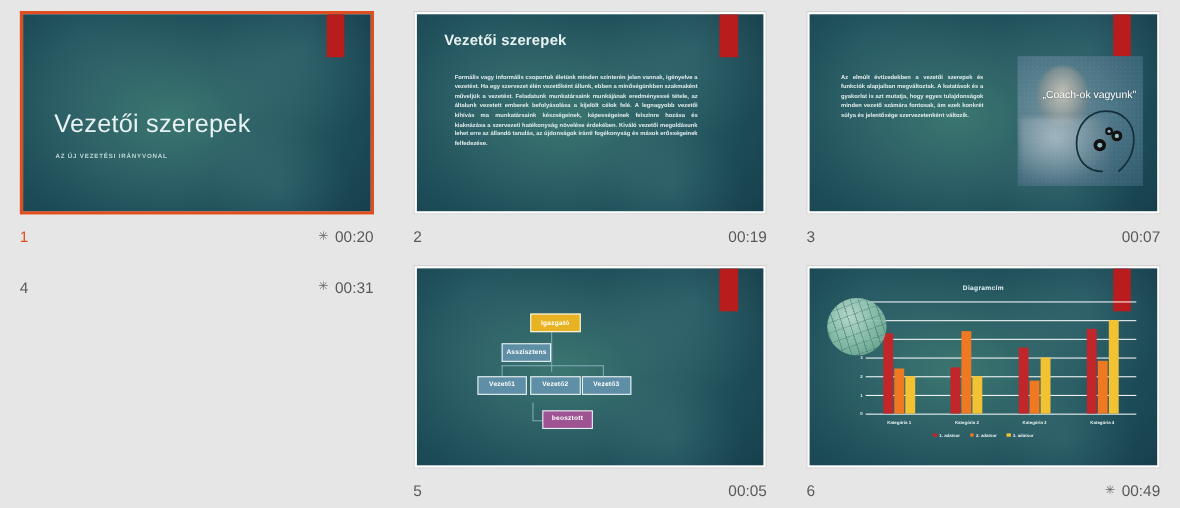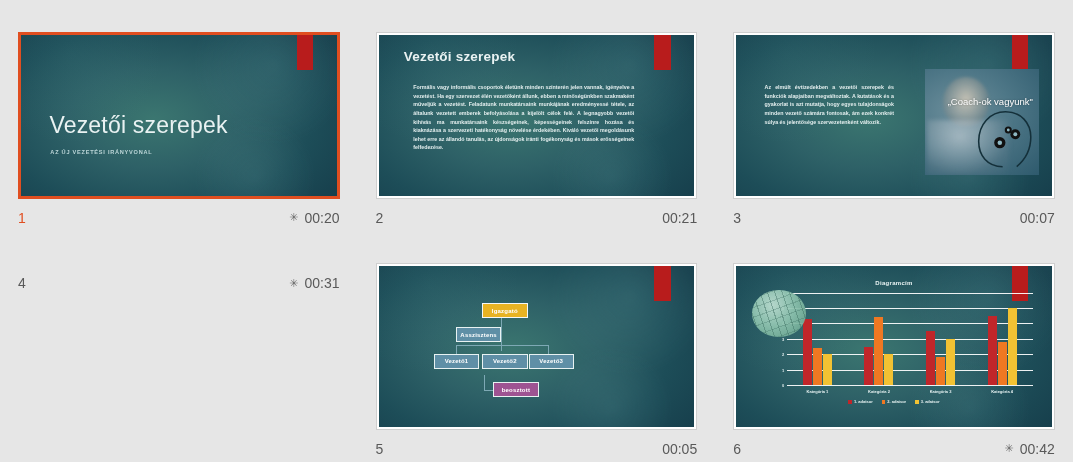--- a/index.html
+++ b/index.html
@@ -13,21 +13,21 @@
     width:1073px;height:462px;
     display:grid;
     grid-template-columns:repeat(3,357.6px);
     grid-template-rows:repeat(2,231px);
     box-sizing:border-box;
   }
   .cell{
     position:relative;
     box-sizing:border-box;
     padding:10px 18px 0 18px;
-    display:flex;flex-direction:column;margin-top:22px;
+    display:flex;flex-direction:column;
   }
   .thumb-wrap{
     position:relative;
     width:100%;
     height:185px;
     box-sizing:border-box;
     border:1px solid #cfcfcf;
     background:#ffffff;
     padding:2px;
   }
@@ -229,21 +229,21 @@
     <div class="thumb-wrap">
       <div class="slide">
         <div class="accent-bar"></div>
         <div class="s-title hdr">Vezetői szerepek</div>
         <div class="s-body just">Formális vagy informális csoportok életünk minden színterén jelen vannak, igényelve a vezetést. Ha egy szervezet élén vezetőként állunk, ebben a minőségünkben szakmaként műveljük a vezetést. Feladatunk munkatársaink munkájának eredményessé tétele, az általunk vezetett emberek befolyásolása a kijelölt célok felé. A legnagyobb vezetői kihívás ma munkatársaink készségeinek, képességeinek felszínre hozása és kiaknázása a szervezeti hatékonyság növelése érdekében. Kiváló vezetői megoldásunk lehet erre az állandó tanulás, az újdonságok iránti fogékonyság és mások erősségeinek felfedezése.</div>
       </div>
     </div>
     <div class="caprow">
       <span class="slide-num">2</span>
       <span class="cap-right">
-        <span class="timing">00:21</span>
+        <span class="timing">00:19</span>
       </span>
     </div>
   </div>
 
   <div class="cell">
     <div class="thumb-wrap">
       <div class="slide">
         <div class="accent-bar"></div>
         <div class="s-body just narrow">Az elmúlt évtizedekben a vezetői szerepek és funkciók alapjaiban megváltoztak. A kutatások és a gyakorlat is azt mutatja, hogy egyes tulajdonságok minden vezető számára fontosak, ám ezek konkrét súlya és jelentősége szervezetenként változik.</div>
         <div class="coach-img">
@@ -378,18 +378,18 @@
                 <em style="font-style: normal;">3. adatsor</em>
               </span>
             </div>
         </div>
       </div>
     </div>
     <div class="caprow">
       <span class="slide-num">6</span>
       <span class="cap-right">
         <span class="star-icon">✳</span>
-        <span class="timing">00:42</span>
+        <span class="timing">00:49</span>
       </span>
     </div>
   </div>
 
 </div>
 
 </body></html>

